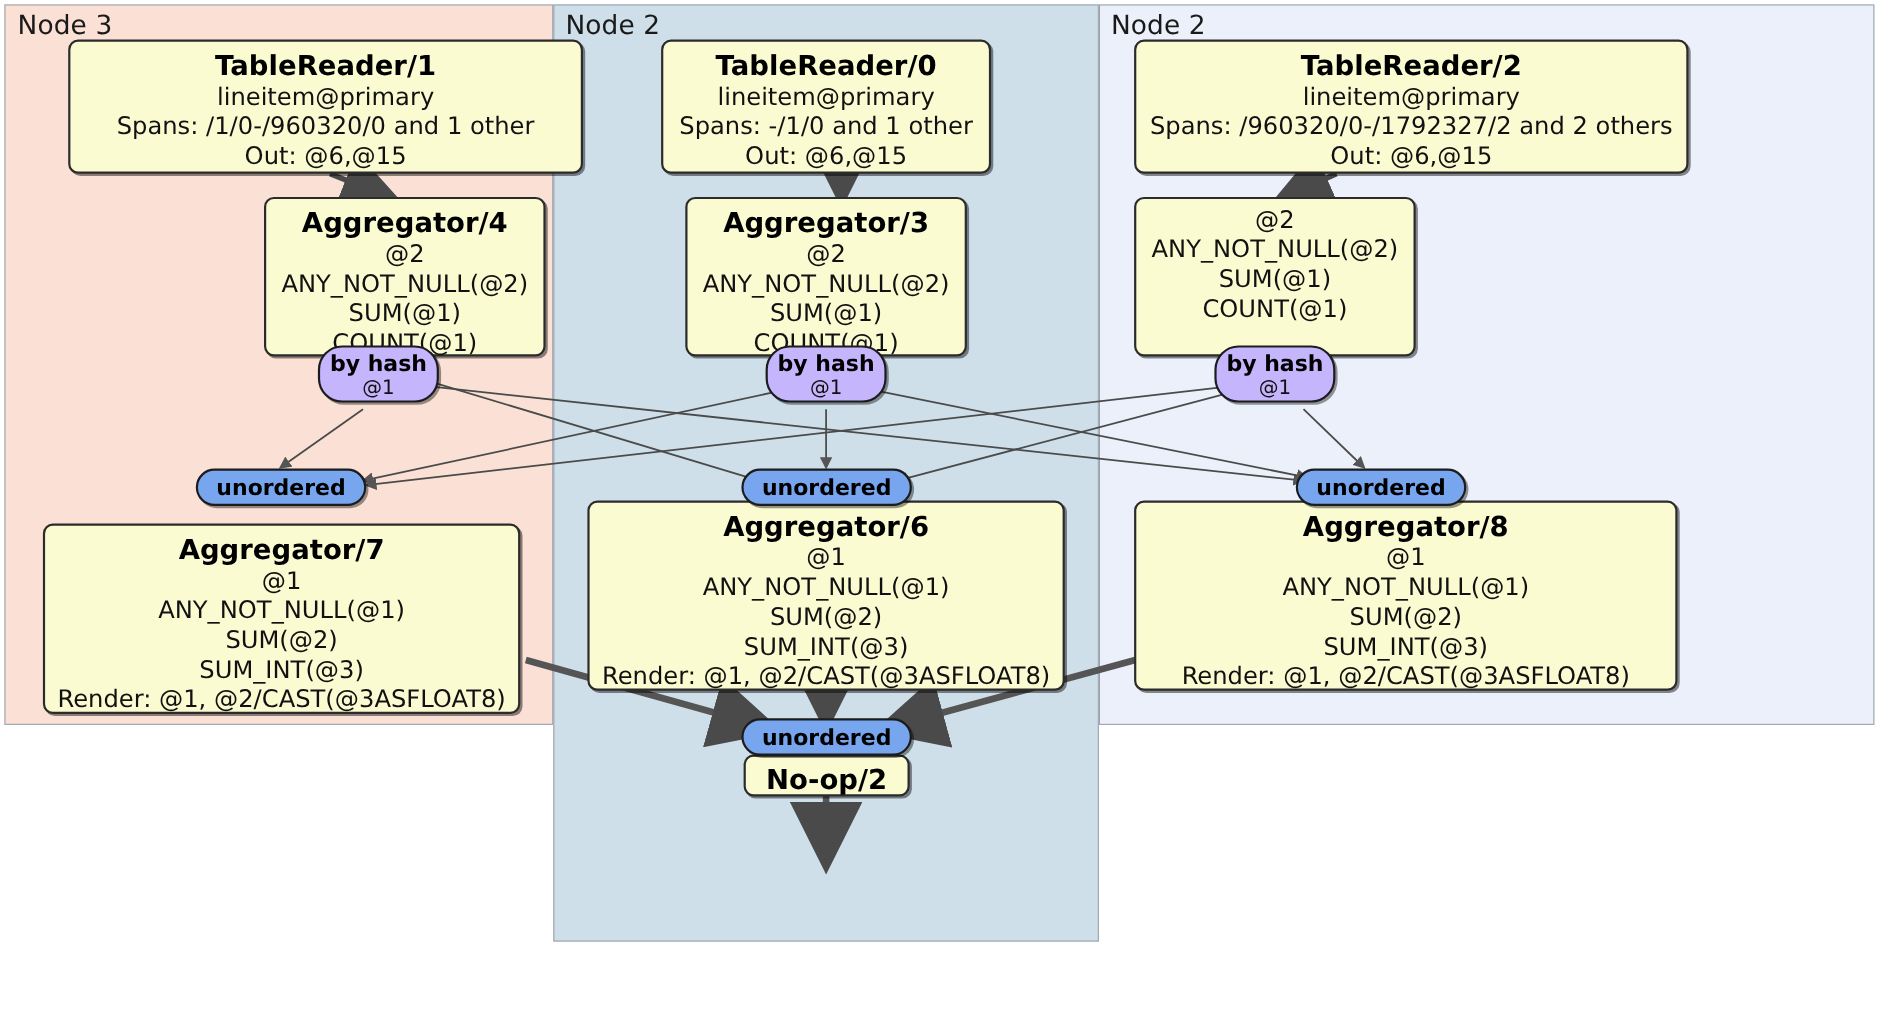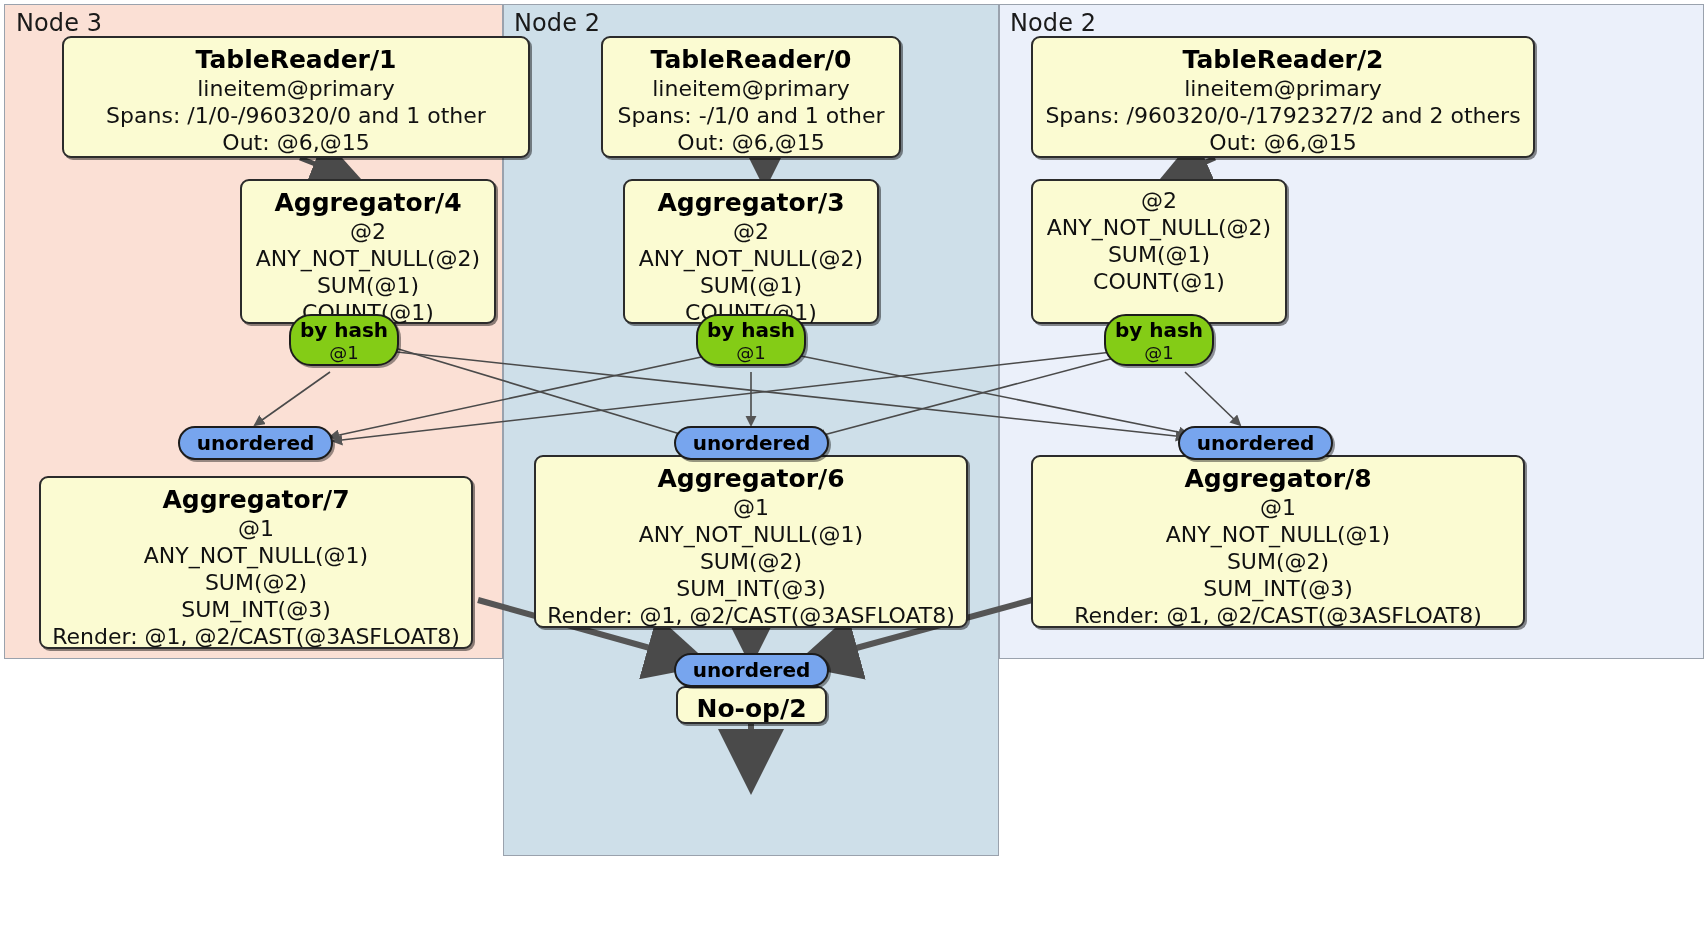--- a/index.html
+++ b/index.html
@@ -75,21 +75,21 @@
     line-height:24px;
     color:#000;
     white-space:nowrap;
   }
   .badge .bs{
     font-size:18px;
     line-height:21px;
     color:#111;
     white-space:nowrap;
   }
-  .badge.hash{background:#84cc16;}
+  .badge.hash{background:#c4b5fd;}
   .badge.unordered{background:#77a5ee;}
 </style>
 </head>
 <body>
 
 <div id="canvas">
 
   <div class="node-panel" style="left:4px;top:4px;width:499px;height:655px;background:#fbe0d5;"></div>
   <div class="node-panel" style="left:503px;top:4px;width:496px;height:852px;background:#cedfe9;"></div>
   <div class="node-panel" style="left:999px;top:4px;width:705px;height:655px;background:#ebf0fa;"></div>

